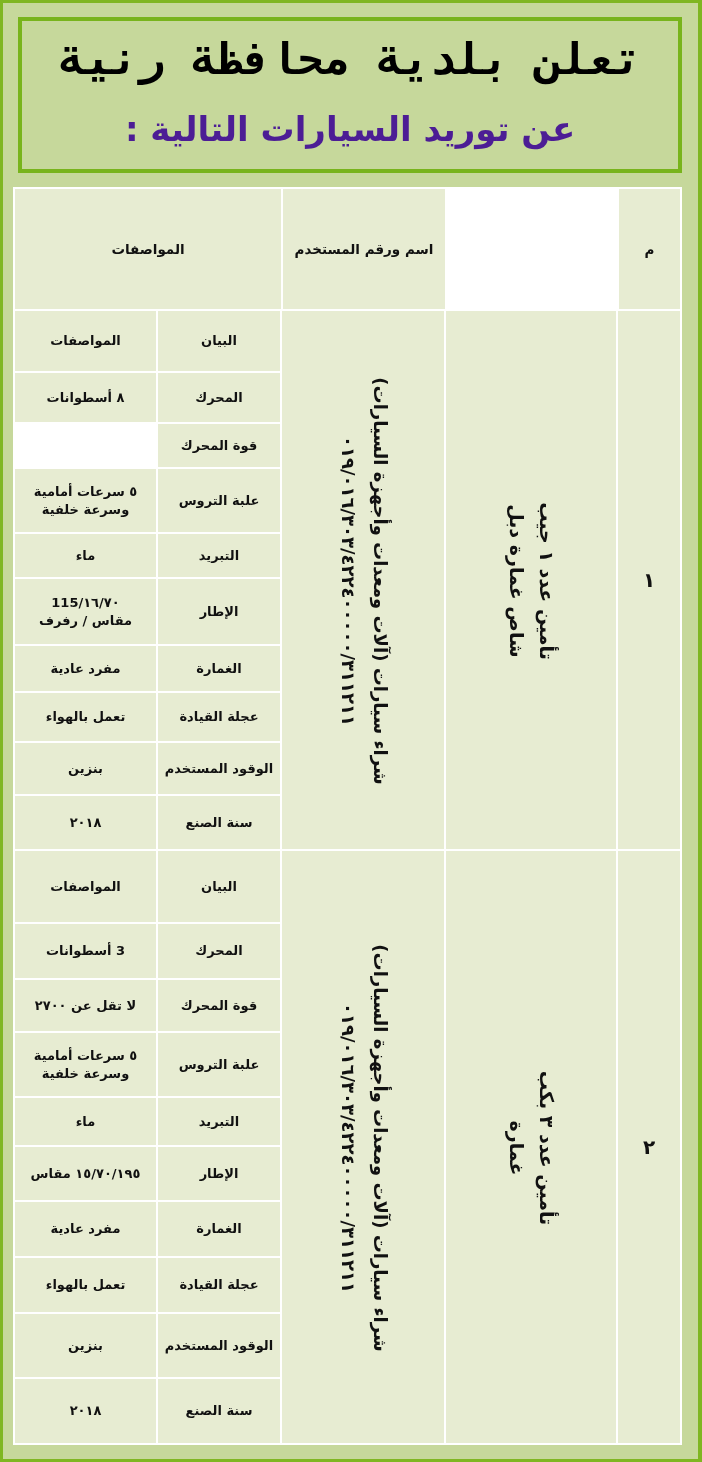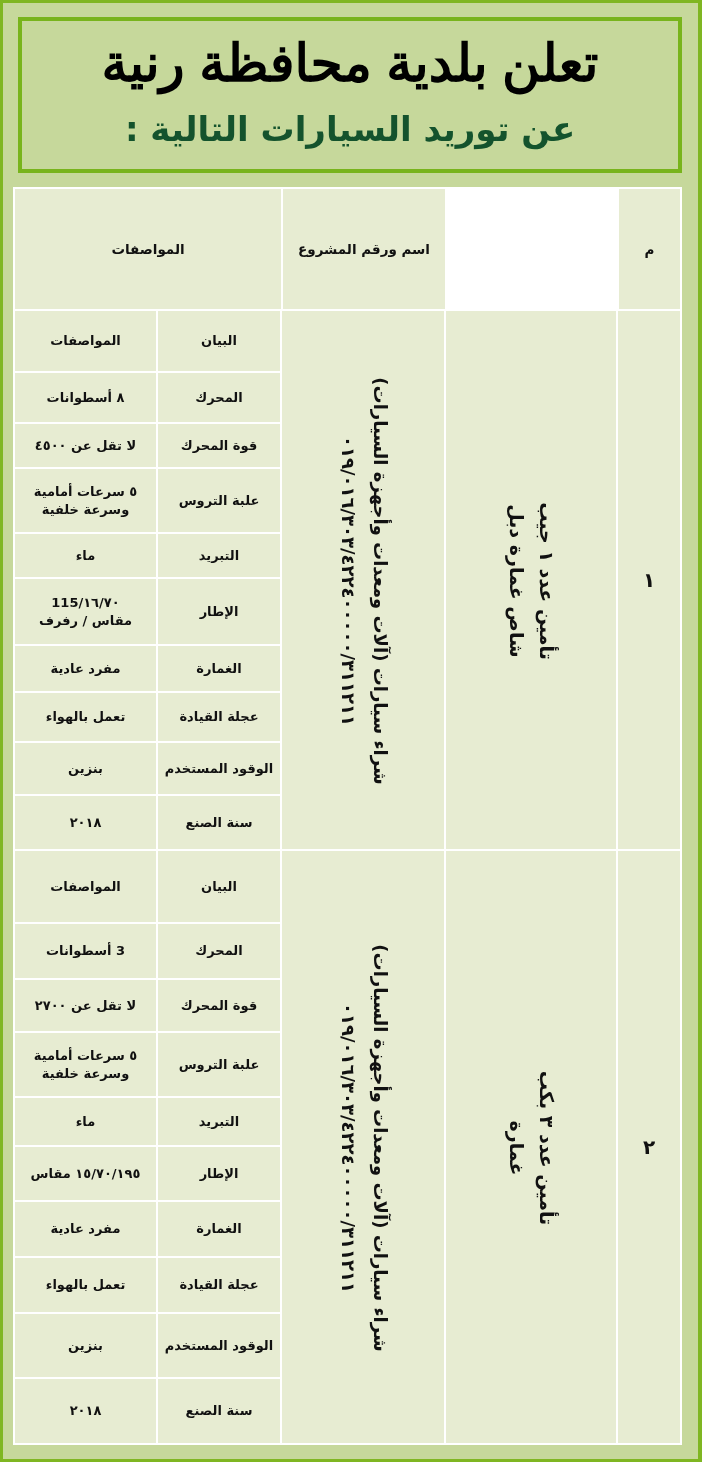--- a/index.html
+++ b/index.html
@@ -13,27 +13,27 @@
       box-sizing: border-box; border: 3px solid #7fb622;
       border-right-width: 4px;
     }
     .title-box {
       position: absolute; left: 18px; top: 17px; width: 664px; height: 156px;
       box-sizing: border-box; border: 4px solid #78b41c; background: #c6d89b;
       text-align: center; direction: rtl;
     }
     .title-main {
       position: absolute; left: 0; right: 0; top: 12px;
-      font-size: 52px; font-weight: bold; color: #000;
-      font-family: Liberation Sans, sans-serif;
+      font-size: 44px; font-weight: bold; color: #000;
+      font-family: Liberation Mono, monospace;
       letter-spacing: -1px;
     }
     .title-sub {
       position: absolute; left: 0; right: 0; top: 88px;
-      font-size: 34px; font-weight: bold; color: #14532d;
+      font-size: 34px; font-weight: bold; color: #4c1d95;
       font-family: "DejaVu Sans", sans-serif;
     }
     .table-wrap {
       position: absolute; left: 13px; top: 187px; width: 669px; height: 1258px;
       background: #ffffff;
     }
     .cell {
       position: absolute; box-sizing: border-box; background: #e7ecd2;
       display: flex; align-items: center; justify-content: center;
       text-align: center; direction: rtl; color: #111;
@@ -62,21 +62,21 @@
   <div class="title-main">تعلن بلدية محافظة رنية</div>
   <div class="title-sub">عن توريد السيارات التالية :</div>
 </div>
 
 <div class="table-wrap" id="tbl">
 
   <div class="cell hdr" style="left:606px; top:2px; width:61px; height:120px;">
     <span>م</span>
   </div>
   <div class="cell hdr" style="left:270px; top:2px; width:162px; height:120px;">
-    <span>اسم ورقم المشروع</span>
+    <span>اسم ورقم المستخدم</span>
   </div>
   <div class="cell hdr" style="left:2px; top:2px; width:266px; height:120px;">
     <span>المواصفات</span>
   </div>
 <div class="cell num" style="left: 605px; top: 124px; width: 62px; height: 538px;">١</div>
     <div class="cell" style="left: 433px; top: 124px; width: 170px; height: 538px; position: absolute;">
       <div class="rot tender" style="width: 540px; height: 172px; left: -184px; top: 184px;">
         <span class="line">تأمين عدد ١ جيب</span>
         <span class="line">شاص غمارة دبل</span>
       </div>
@@ -85,21 +85,20 @@
       <div class="rot proj" style="width: 540px; height: 164px; left: -188px; top: 188px;">
         <span class="line">شراء سيارات (آلات ومعدات وأجهزة السيارات)</span>
         <span class="line">٠١٩/٠١٦/٣٠٣/٤٢٢٤٠٠٠٠٠/٣١١٢١١</span>
       </div>
     </div>
     <div class="cell" style="left: 145px; top: 124px; width: 122px; height: 60px;">البيان</div>
     <div class="cell" style="left: 2px; top: 124px; width: 141px; height: 60px;">المواصفات</div>
     <div class="cell" style="left: 145px; top: 186px; width: 122px; height: 49px;">المحرك</div>
     <div class="cell" style="left: 2px; top: 186px; width: 141px; height: 49px; padding: 0px 14px;">٨ أسطوانات</div>
     <div class="cell" style="left: 145px; top: 237px; width: 122px; height: 43px;">قوة المحرك</div>
-    <div class="cell" style="left: 2px; top: 237px; width: 141px; height: 43px; padding: 0px 14px;">لا تقل عن ٤٥٠٠</div>
     <div class="cell" style="left: 145px; top: 282px; width: 122px; height: 63px;">علبة التروس</div>
     <div class="cell" style="left: 2px; top: 282px; width: 141px; height: 63px; padding: 0px 14px;">٥ سرعات أمامية وسرعة خلفية</div>
     <div class="cell" style="left: 145px; top: 347px; width: 122px; height: 43px;">التبريد</div>
     <div class="cell" style="left: 2px; top: 347px; width: 141px; height: 43px; padding: 0px 14px;">ماء</div>
     <div class="cell" style="left: 145px; top: 392px; width: 122px; height: 65px;">الإطار</div>
     <div class="cell" style="left: 2px; top: 392px; width: 141px; height: 65px; padding: 0px 14px;">١٦/٧٠/115 مقاس / رفرف</div>
     <div class="cell" style="left: 145px; top: 459px; width: 122px; height: 45px;">الغمارة</div>
     <div class="cell" style="left: 2px; top: 459px; width: 141px; height: 45px; padding: 0px 14px;">مفرد عادية</div>
     <div class="cell" style="left: 145px; top: 506px; width: 122px; height: 48px;">عجلة القيادة</div>
     <div class="cell" style="left: 2px; top: 506px; width: 141px; height: 48px; padding: 0px 14px;">تعمل بالهواء</div>

